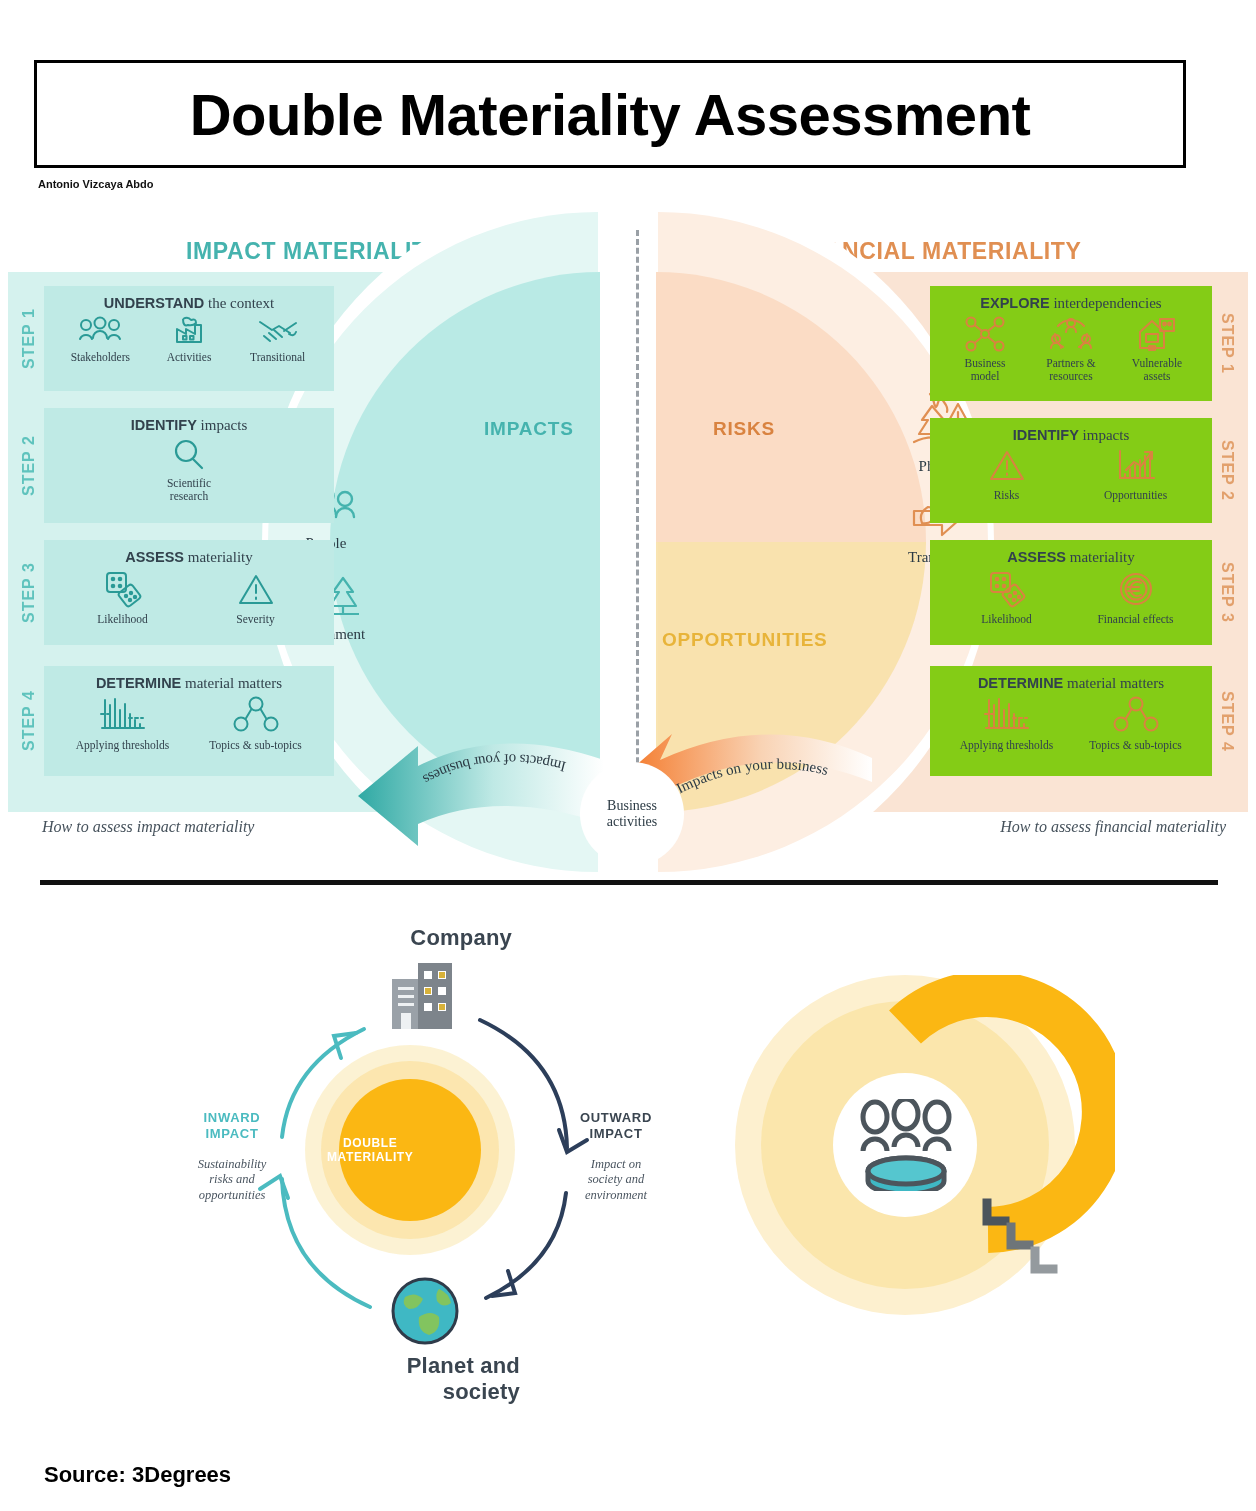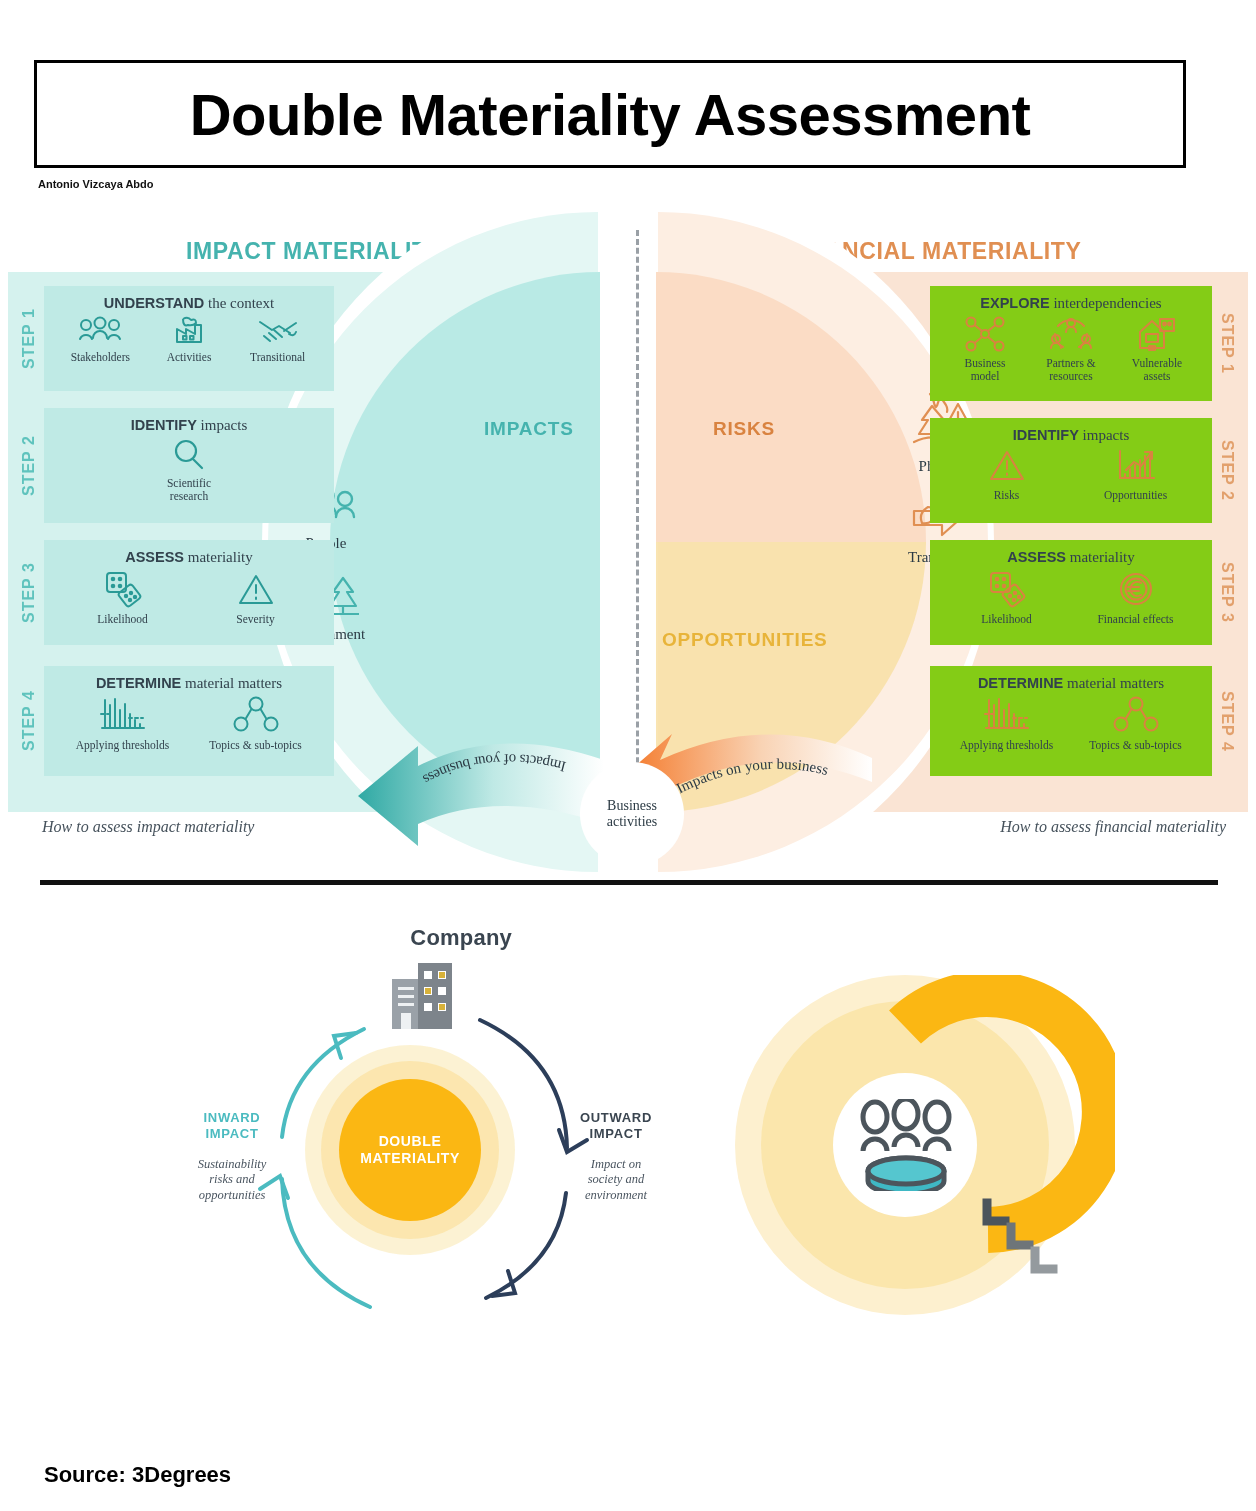--- a/index.html
+++ b/index.html
@@ -158,23 +158,23 @@
   .cyc-sub {
     font-family: "Liberation Serif", serif; font-style: italic;
     font-size: 12.5px; color: #4a5560; line-height: 1.25; margin-top: 14px;
   }
   .cyc-rings { position: absolute; left: 125px; top: 120px; }
   .cyc-rings .r { position: absolute; border-radius: 50%; }
   .r1 { left: 0;   top: 0;   width: 210px; height: 210px; background: #fbeec4; opacity:.75; }
   .r2 { left: 16px;top: 16px;width: 178px; height: 178px; background: #fbe4a8; opacity:.85; }
   .r3 { left: 34px;top: 34px;width: 142px; height: 142px; background: #fbb713; }
   .cyc-core-text {
-    position: absolute; left: 34px; top: 34px; width: 142px; height: 142px;
-    display: flex; align-items: center; justify-content: center; text-align: center;
-    color: #fff; font-size: 14px; font-weight: bold; letter-spacing: 0.6px; line-height: 1.2;
+    position: absolute; left: 22px; top: 34px; width: 142px; height: 142px;
+    display: flex; align-items: center; text-align: center;
+    color: #fff; font-size: 12px; font-weight: bold; letter-spacing: 0.6px; line-height: 1.2;
   }
 
   
   .donut { position: absolute; left: 735px; top: 975px; width: 380px; height: 350px; }
   .donut .ring { position: absolute; border-radius: 50%; }
   .d1 { left: 0;   top: 0;   width: 340px; height: 340px; background: #fdf0cf; }
   .d2 { left: 26px;top: 26px;width: 288px; height: 288px; background: #fbe6ac; }
 
   
   .source {
@@ -678,20 +678,31 @@
         </g>
         <g fill="#d8b23a">
           <rect x="57" y="17" width="6" height="6"></rect>
             <rect x="43" y="33" width="6" height="6"></rect>
           <rect x="57" y="49" width="6" height="6"></rect>
         </g>
       </g>
     </svg>
   </div>
 
+  <div class="cyc-label" style="left:150px; top:350px; width:190px;">
+    <svg width="72" height="72" viewBox="0 0 72 72">
+      <circle cx="36" cy="36" r="32" fill="#3fb8c4" stroke="#2f3b4a" stroke-width="3"></circle>
+      <g fill="#82c45f">
+        <path d="M16 22 q10 -6 18 2 q-4 10 -14 10 q-8 -4 -4 -12 Z"></path>
+        <path d="M30 42 q12 -8 20 0 q2 14 -10 18 q-12 -4 -10 -18 Z"></path>
+        <path d="M50 14 q10 4 12 14 q-8 6 -14 -2 q-2 -8 2 -12 Z"></path>
+      </g>
+    </svg>
+    <div class="cyc-title" style="margin-top:2px;">Planet and society</div>
+  </div>
 
   <div class="cyc-label" style="left:-12px; top:185px; width:128px;">
     <div class="cyc-kicker" style="color:#4bbbc0;">
       <div>INWARD</div>
       <div>IMPACT</div>
     </div>
     <div class="cyc-sub">
       <div>Sustainability</div>
       <div>risks and</div>
       <div>opportunities</div>

